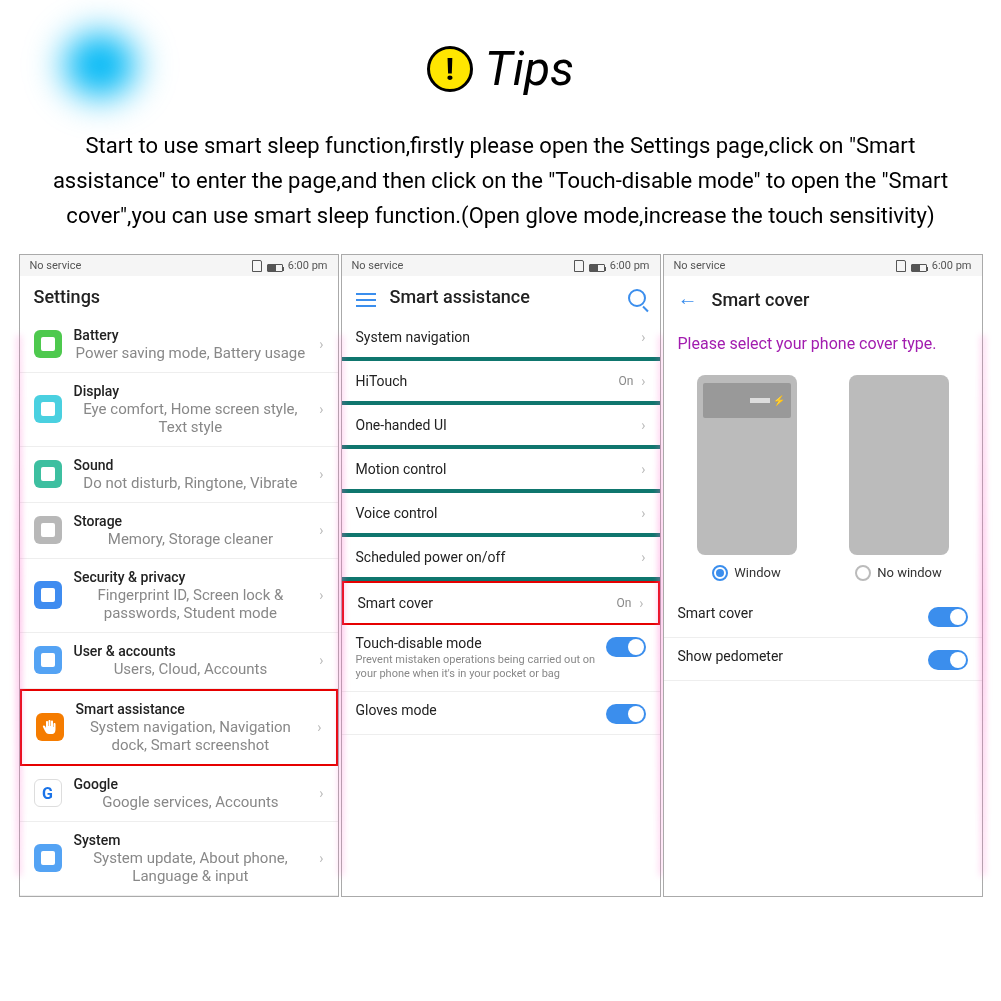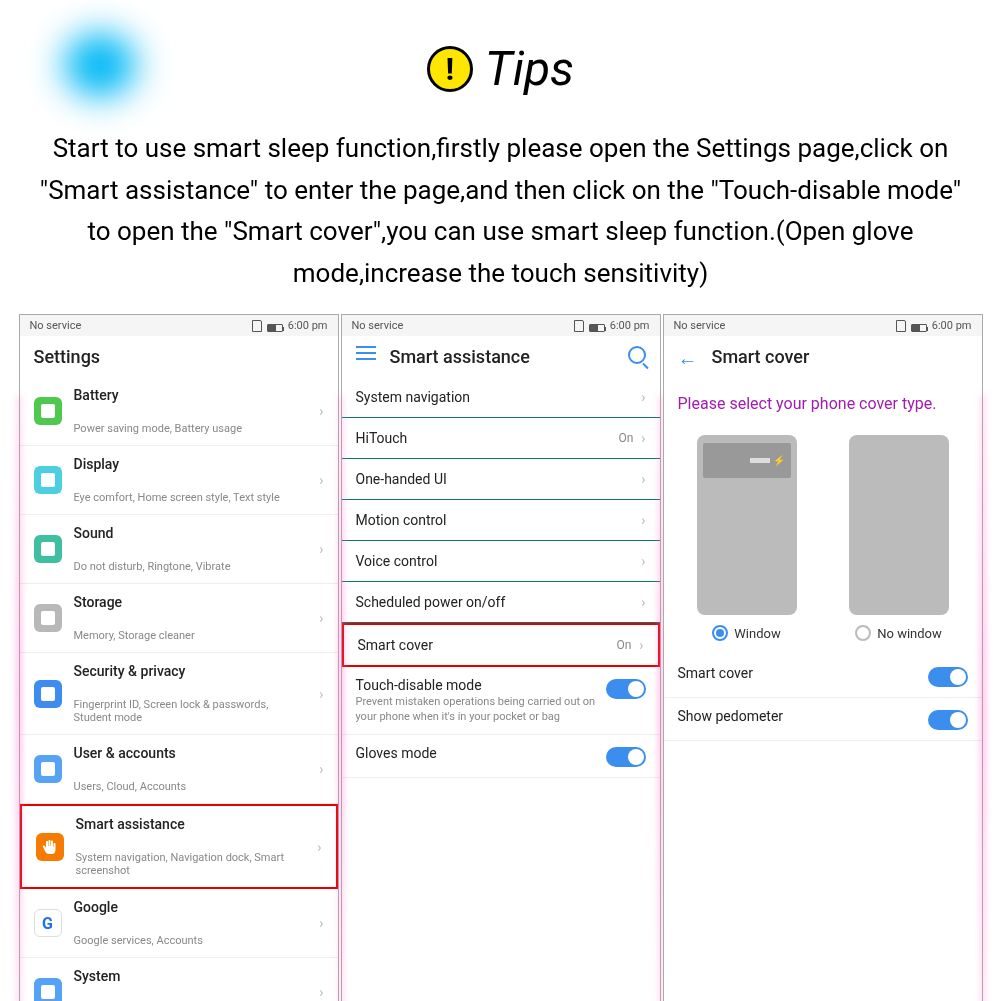--- a/index.html
+++ b/index.html
@@ -4,36 +4,36 @@
 <style>
 * { margin: 0; padding: 0; box-sizing: border-box; }
 body { font-family: -apple-system, BlinkMacSystemFont, "Segoe UI", Roboto, Helvetica, Arial, sans-serif; background: #fff; width: 1001px; height: 1001px; }
 
 .header-section { display: flex; align-items: flex-start; padding: 10px 40px 0 40px; }
 .blur-logo { width: 120px; height: 110px; background: radial-gradient(ellipse 45% 45% at 50% 50%, #00b8f5 0%, #00b8f5 40%, rgba(0,184,245,0.3) 70%, transparent 100%); filter: blur(15px); }
 .tips-title { flex: 1; text-align: center; display: flex; align-items: center; justify-content: center; gap: 12px; margin-top: 30px; }
 .tips-icon { width: 46px; height: 46px; border-radius: 50%; background: #ffe600; border: 3px solid #000; display: flex; align-items: center; justify-content: center; font-size: 32px; font-weight: bold; }
 .tips-text { font-size: 48px; font-weight: 400; color: #000; font-style: italic; }
 
-.instruction { padding: 8px 30px 20px; font-size: 26px; line-height: 1.6; text-align: center; color: #000; }
+.instruction { padding: 8px 30px 20px; font-size: 22px; line-height: 1.6; text-align: center; color: #000; }
 
 .phones-row { display: flex; justify-content: center; gap: 2px; padding: 0 3px; }
 
 .phone { width: 320px; background: #fff; border: 1px solid #aaa; display: flex; flex-direction: column; font-size: 13px; position: relative; }
 .phone-glow-left { position: absolute; left: -3px; top: 80px; bottom: 20px; width: 4px; background: linear-gradient(to bottom, rgba(255,100,200,0.3), rgba(255,100,200,0.6), rgba(255,100,200,0.3)); filter: blur(3px); }
 .phone-glow-right { position: absolute; right: -3px; top: 80px; bottom: 20px; width: 4px; background: linear-gradient(to bottom, rgba(255,100,200,0.3), rgba(255,100,200,0.6), rgba(255,100,200,0.3)); filter: blur(3px); }
 
 .status-bar { display: flex; justify-content: space-between; align-items: center; padding: 4px 10px; font-size: 11px; color: #555; background: #f5f5f5; }
 .status-right { display: flex; align-items: flex-end; gap: 5px; }
 .battery-icon { width: 16px; height: 8px; border: 1px solid #555; border-radius: 1px; position: relative; }
 .battery-icon::after { content: ""; position: absolute; right: -2px; top: 2px; width: 1px; height: 4px; background: #555; }
 .battery-fill { width: 60%; height: 100%; background: #555; }
 .sim-icon { width: 10px; height: 12px; border: 1px solid #555; border-radius: 0 2px 0 0; }
 
-.app-header { display: flex; align-items: flex-start; padding: 10px 14px; gap: 14px; }
+.app-header { display: flex; align-items: flex-end; padding: 10px 14px; gap: 14px; }
 .app-title { font-size: 18px; font-weight: 500; color: #222; flex: 1; }
 .menu-icon { width: 20px; display: flex; flex-direction: column; gap: 4px; }
 .menu-icon span { height: 2px; background: #3b8eed; }
 .back-arrow { color: #3b8eed; font-size: 20px; }
 .search-icon { width: 18px; height: 18px; border: 2px solid #3b8eed; border-radius: 50%; position: relative; }
 .search-icon::after { content: ""; position: absolute; right: -5px; bottom: -5px; width: 7px; height: 2px; background: #3b8eed; transform: rotate(45deg); }
 
 .settings-list { flex: 1; }
 .setting-item { display: flex; align-items: center; padding: 10px 14px; border-bottom: 1px solid #eee; gap: 12px; }
 .setting-item.highlighted { border: 2px solid #e60000; }
@@ -42,24 +42,24 @@
 .icon-cyan { background: #4ad0e0; }
 .icon-teal { background: #3dbfa0; }
 .icon-gray { background: #b8b8b8; }
 .icon-blue { background: #3f8cf0; }
 .icon-lightblue { background: #54a3f4; }
 .icon-orange { background: #f57c00; }
 .icon-g { background: #fff; border: 1px solid #ddd; }
 .icon-inner { width: 14px; height: 14px; background: #fff; border-radius: 2px; }
 .setting-text { flex: 1; }
 .setting-title { font-size: 14px; color: #222; font-weight: 500; }
-.setting-sub { font-size: 11px; color: #888; margin-top: 19px; }
+.setting-sub { font-size: 15px; color: #888; margin-top: 1px; text-align: center; }
 .chevron { color: #bbb; font-size: 14px; }
 
-.simple-item { display: flex; align-items: center; justify-content: space-between; padding: 12px 14px; border-bottom: 1px solid #0f766e; }
+.simple-item { display: flex; align-items: center; justify-content: space-between; padding: 12px 14px; border-bottom: 4px solid #0f766e; }
 .simple-item.highlighted { border: 2px solid #e60000; }
 .simple-title { font-size: 14px; color: #222; }
 .simple-right { display: flex; align-items: center; gap: 8px; color: #888; font-size: 12px; }
 
 .toggle-item { padding: 10px 14px; border-bottom: 1px solid #eee; display: flex; align-items: flex-start; gap: 10px; }
 .toggle-text { flex: 1; }
 .toggle-title { font-size: 14px; color: #222; }
 .toggle-sub { font-size: 11px; color: #888; margin-top: 2px; line-height: 1.3; }
 .toggle { width: 40px; height: 20px; background: #3b8eed; border-radius: 10px; position: relative; flex-shrink: 0; margin-top: 2px; }
 .toggle::after { content: ""; position: absolute; right: 2px; top: 2px; width: 16px; height: 16px; background: #fff; border-radius: 50%; }

